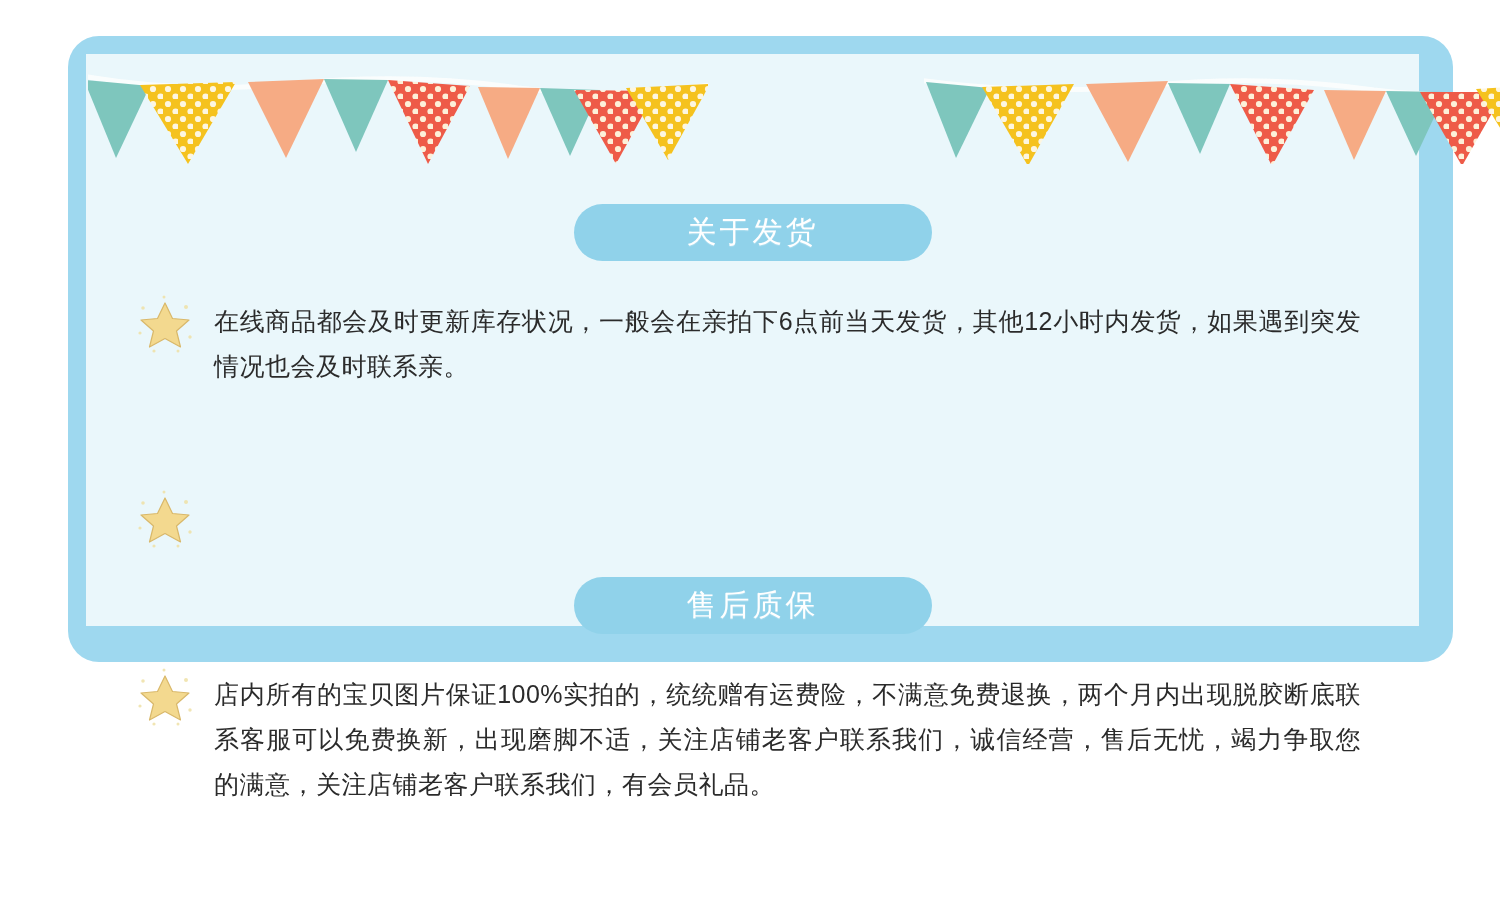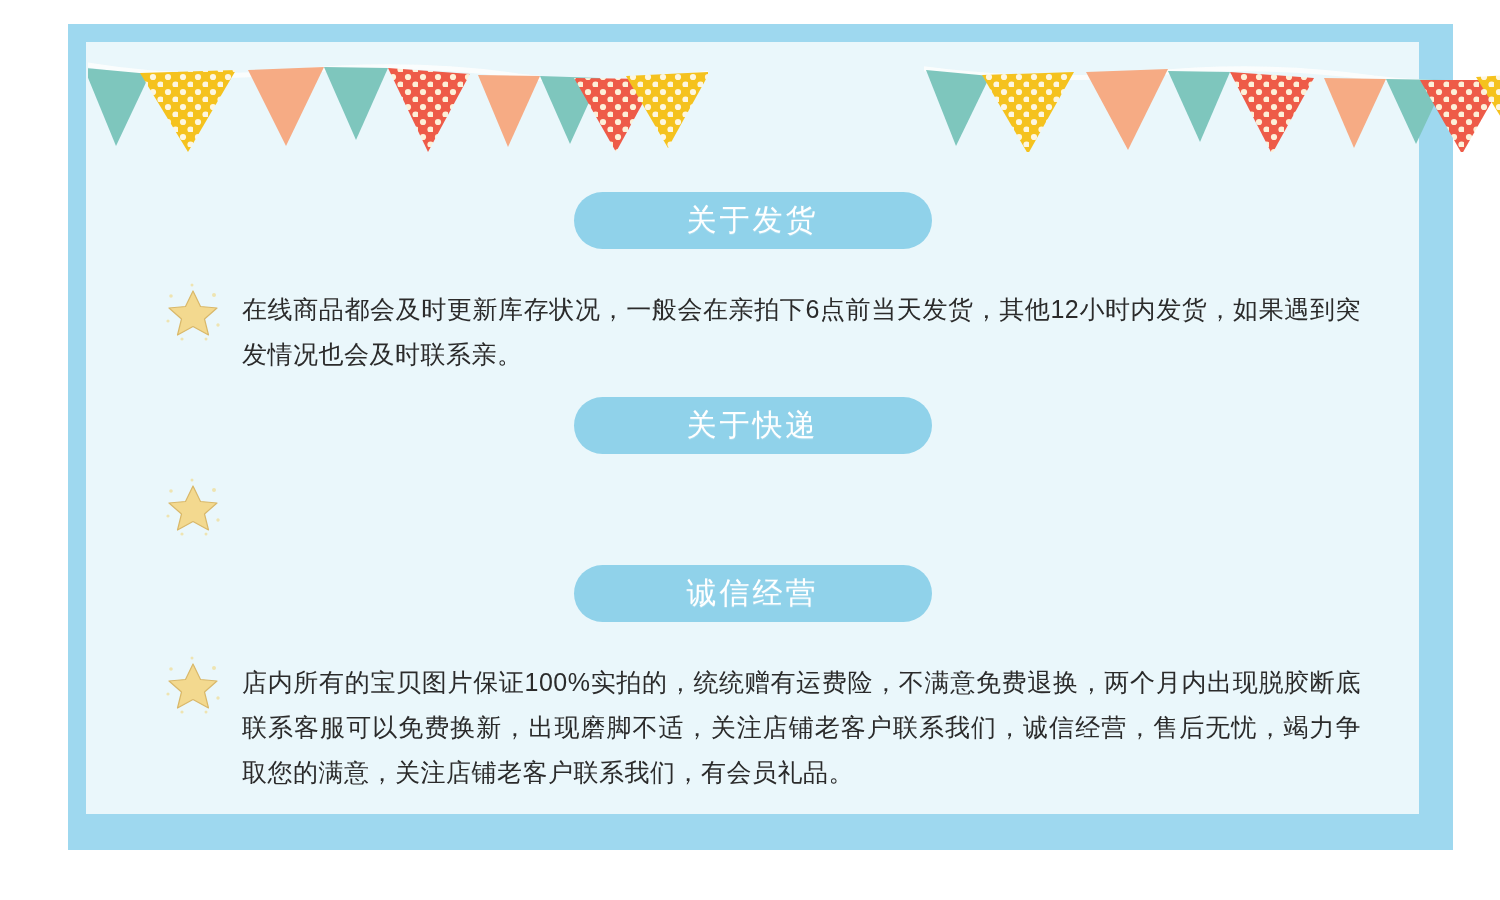--- a/index.html
+++ b/index.html
@@ -6,24 +6,25 @@
   html, body {
     width:1500px; height:900px;
     background:#ffffff;
     font-family:"Liberation Sans", sans-serif;
     overflow:hidden;
   }
 
   
   #card {
     position:absolute;
-    left:68px; top:24px;
-    width:1385px; height:826px;
+    left:68px; top:36px;
+    width:1385px; height:626px;
     background:#9ed8ef;           
     box-shadow:0 0 0 0 rgba(0,0,0,0);
+    border-radius:31px;
   }
   
   #panel {
     position:absolute;
     left:18px; top:18px;
     right:34px; bottom:36px;
     background:#eaf7fb;
   }
 
   
@@ -52,21 +53,21 @@
     letter-spacing:3px;
     font-weight:400;
     text-shadow:0 1px 1px rgba(255,255,255,.25);
   }
 
   
   .section { position:absolute; left:0; width:100%; }
   .body-row {
     display:flex;
     align-items:flex-start;
-    padding-left:76px;
+    padding-left:48px;
     padding-right:58px;
   }
   .star {
     flex:0 0 auto;
     width:62px; height:62px;
     margin-right:18px;
     margin-top:-6px;
   }
   .star svg { display:block; width:62px; height:62px; }
   .body-text {
@@ -170,25 +171,20 @@
               <circle cx="30" cy="4" r="1.5"></circle>
               <circle cx="20" cy="58" r="1.6"></circle>
               <circle cx="44" cy="58" r="1.5"></circle>
             </g>
           </svg>
         </span>
         <div class="body-text">在线商品都会及时更新库存状况，一般会在亲拍下6点前当天发货，其他12小时内发货，如果遇到突发情况也会及时联系亲。</div>
       </div>
     </div>
 
-    <div class="section" id="sec-express-title">
-      <div class="pill">
-        <span>关于快递</span>
-      </div>
-    </div>
 
     <div class="section" id="sec-express-body">
       <div class="body-row">
         <span class="star">
           <svg viewBox="0 0 62 62">
             <g fill="#f3d98f" stroke="#d9b86a" stroke-width="1.2" stroke-linejoin="round">
               <path d="M31 10 L38.5 25.5 L55 27 L42.5 38 L46.5 54 L31 45.5 L15.5 54 L19.5 38 L7 27 L23.5 25.5 Z"></path>
             </g>
             <g fill="#efe1a6" opacity=".85">
               <circle cx="9" cy="15" r="1.8"></circle>
@@ -199,21 +195,21 @@
               <circle cx="20" cy="58" r="1.6"></circle>
               <circle cx="44" cy="58" r="1.5"></circle>
             </g>
           </svg>
         </span>
       </div>
     </div>
 
     <div class="section" id="sec-warranty-title">
       <div class="pill">
-        <span>诚信经营</span>
+        <span>售后质保</span>
       </div>
     </div>
 
     <div class="section" id="sec-warranty-body">
       <div class="body-row">
         <span class="star">
           <svg viewBox="0 0 62 62">
             <g fill="#f3d98f" stroke="#d9b86a" stroke-width="1.2" stroke-linejoin="round">
               <path d="M31 10 L38.5 25.5 L55 27 L42.5 38 L46.5 54 L31 45.5 L15.5 54 L19.5 38 L7 27 L23.5 25.5 Z"></path>
             </g>

